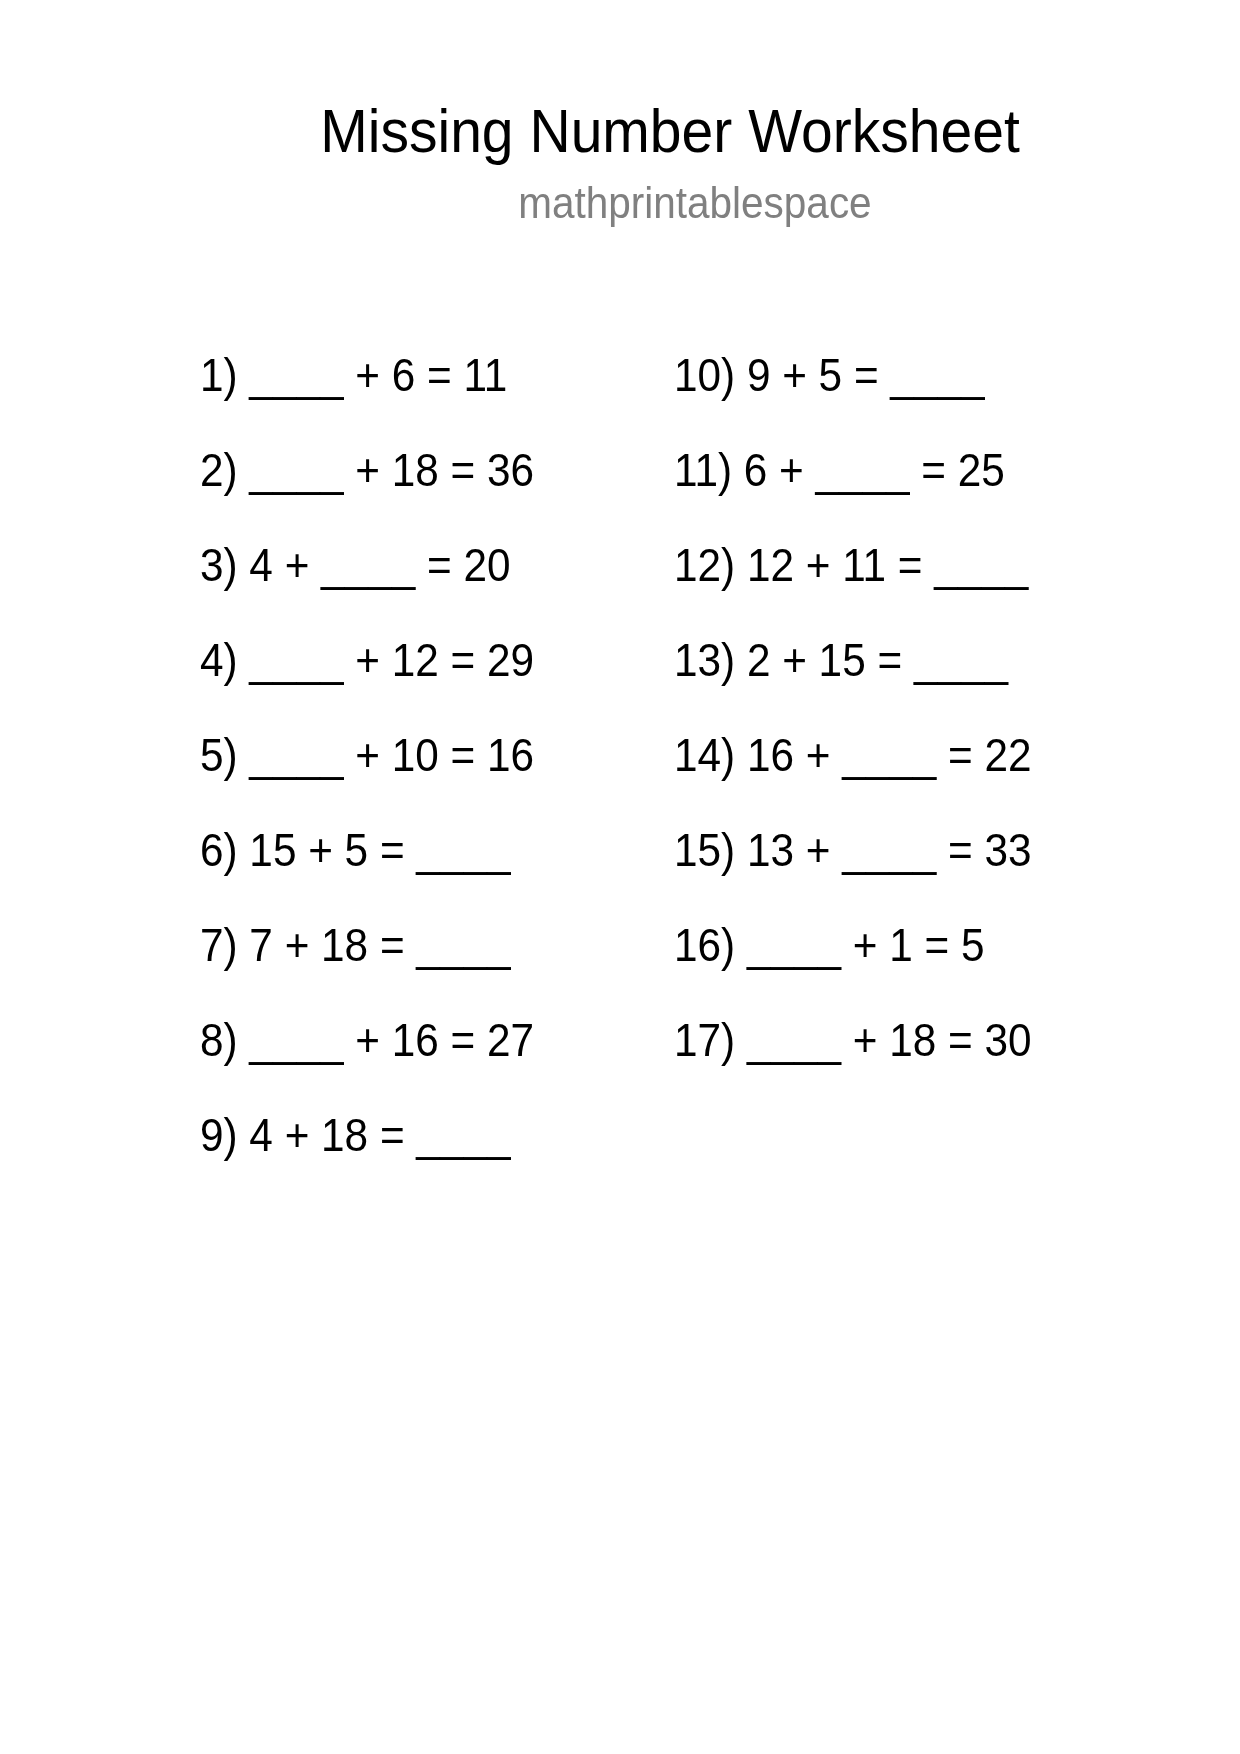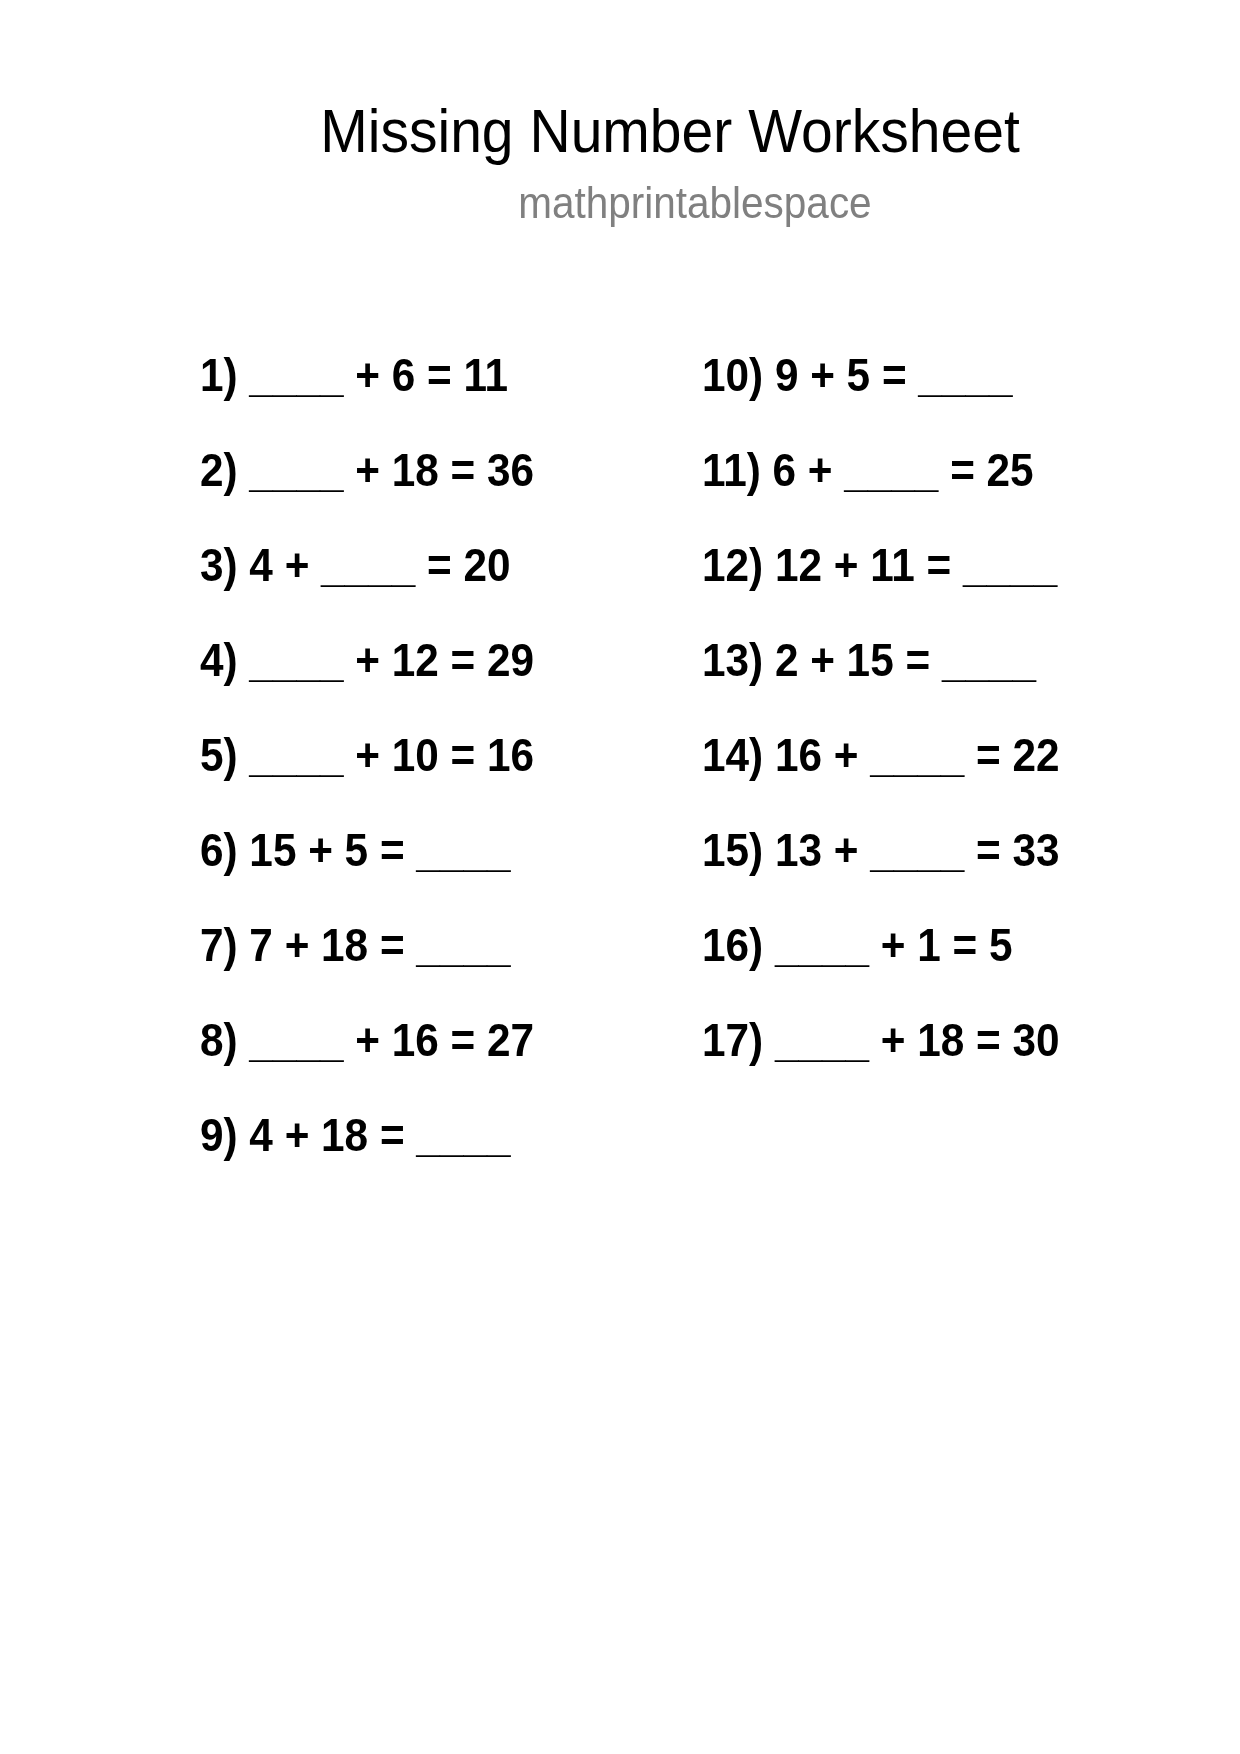--- a/index.html
+++ b/index.html
@@ -4,23 +4,23 @@
 <style>
   html, body { margin: 0; padding: 0; background: #ffffff; }
   body { width: 1240px; height: 1754px; position: relative; overflow: hidden;
          font-family: "Liberation Sans", sans-serif; color: #000; }
   .title { position: absolute; left: 0; width: 1240px; top: 96px; text-align: center;
            font-size: 62px; line-height: 70px; padding-left: 100px; box-sizing: border-box;
            transform: scaleX(0.92); transform-origin: 670px 0; white-space: nowrap; }
   .subtitle { position: absolute; left: 0; width: 1240px; top: 178px; text-align: center;
               font-size: 44px; line-height: 50px; color: #808080; padding-left: 150px; box-sizing: border-box;
               transform: scaleX(0.92); transform-origin: 695px 0; white-space: nowrap; }
-  .col { position: absolute; top: 350px; font-weight: bold; }
+  .col { position: absolute; top: 350px; }
   .col.left { left: 200px; }
-  .col.right { left: 702px; }
+  .col.right { left: 674px; }
   .problem { height: 95px; font-size: 47px; line-height: 50px; white-space: nowrap;
              transform: scaleX(0.9); transform-origin: 0 0; }
 </style>
 </head>
 <body>
 
 <div class="title">Missing Number Worksheet</div>
 <div class="subtitle">mathprintablespace</div>
 
 <div class="col left">

